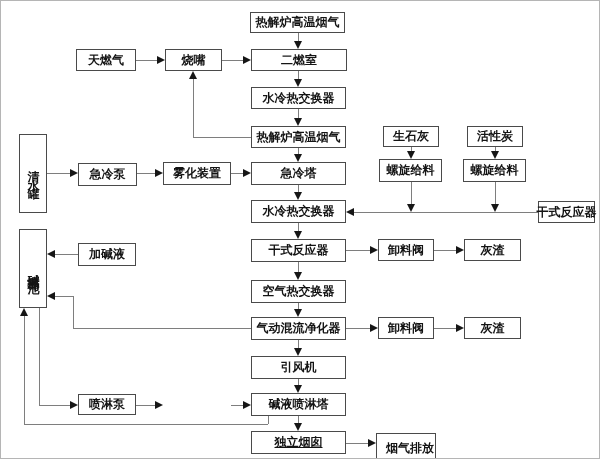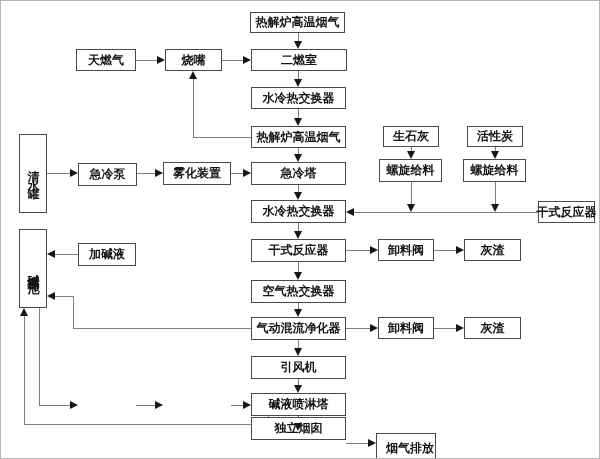--- a/index.html
+++ b/index.html
@@ -51,22 +51,23 @@
     <div class="box" style="left: 250px; top: 238px; width: 95px; height: 23px;">干式反应器</div>
     <div class="box" style="left: 377px; top: 238px; width: 56px; height: 22px;">卸料阀</div>
     <div class="box" style="left: 463px; top: 238px; width: 57px; height: 22px;">灰渣</div>
     <div class="box" style="left: 250px; top: 279px; width: 95px; height: 23px;">空气热交换器</div>
     <div class="box" style="left: 250px; top: 316px; width: 95px; height: 23px;">气动混流净化器</div>
     <div class="box" style="left: 377px; top: 316px; width: 56px; height: 22px;">卸料阀</div>
     <div class="box" style="left: 463px; top: 316px; width: 57px; height: 22px;">灰渣</div>
     <div class="box vert sp5" style="left: 18px; top: 228px; width: 28px; height: 79px;">碱液循环池</div>
     <div class="box" style="left: 77px; top: 242px; width: 58px; height: 23px;">加碱液</div>
     <div class="box" style="left: 250px; top: 355px; width: 95px; height: 23px;">引风机</div>
+    <div class="box" style="left: 77px; top: 393px; width: 58px; height: 21px;">喷淋泵</div>
     <div class="box" style="left: 250px; top: 392px; width: 95px; height: 23px;">碱液喷淋塔</div>
-    <div class="box" style="left: 250px; top: 416px; width: 95px; height: 23px;">独立烟囱</div>
+    <div class="box" style="left: 250px; top: 430px; width: 95px; height: 23px; text-decoration: underline;">独立烟囱</div>
     <div class="box" style="left: 375px; top: 432px; width: 60px; height: 31px; padding-left: 8px;">烟气排放</div>
     <div class="ln" style="left: 297px; top: 32px; width: 1px; height: 8px;"></div>
     <div class="ln" style="left: 297px; top: 70px; width: 1px; height: 8px;"></div>
     <div class="ln" style="left: 297px; top: 108px; width: 1px; height: 9px;"></div>
     <div class="ln" style="left: 297px; top: 147px; width: 1px; height: 6px;"></div>
     <div class="ln" style="left: 297px; top: 184px; width: 1px; height: 7px;"></div>
     <div class="ln" style="left: 297px; top: 222px; width: 1px; height: 8px;"></div>
     <div class="ln" style="left: 297px; top: 261px; width: 1px; height: 10px;"></div>
     <div class="ln" style="left: 297px; top: 302px; width: 1px; height: 6px;"></div>
     <div class="ln" style="left: 297px; top: 339px; width: 1px; height: 8px;"></div>

